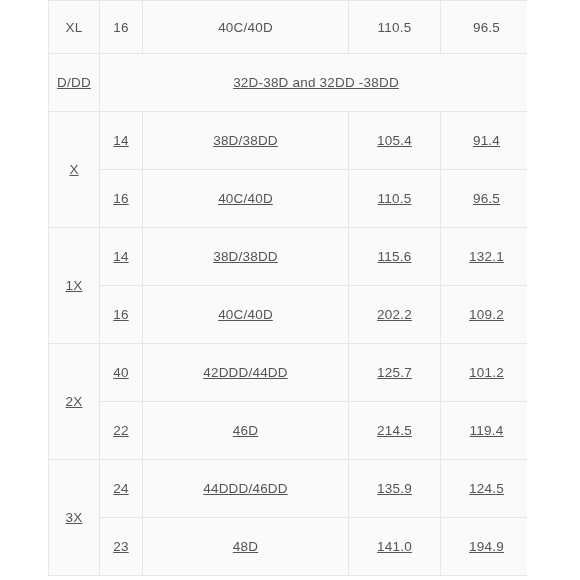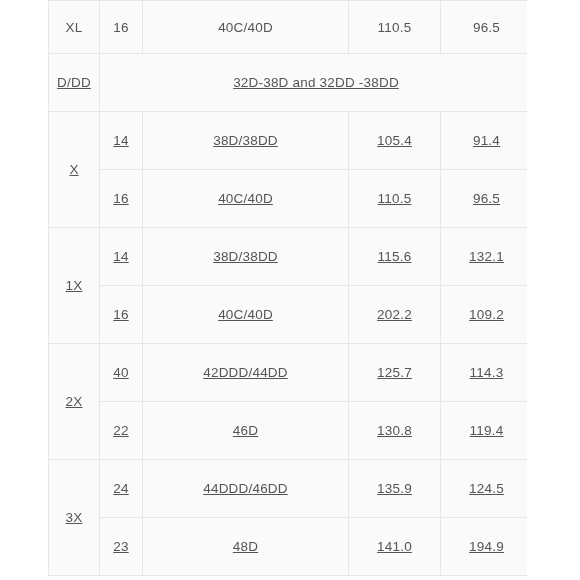--- a/index.html
+++ b/index.html
@@ -135,26 +135,26 @@
           <td class="bra-col">40C/40D</td>
           <td class="meas-col">202.2</td>
           <td class="meas-col">109.2</td>
         </tr>
 
         <tr class="tall-row">
           <td class="label-col" rowspan="2">2X</td>
           <td class="num-col">40</td>
           <td class="bra-col">42DDD/44DD</td>
           <td class="meas-col">125.7</td>
-          <td class="meas-col">114.3</td>
+          <td class="meas-col">101.2</td>
         </tr>
         <tr class="tall-row">
           <td class="num-col">22</td>
           <td class="bra-col">46D</td>
-          <td class="meas-col">130.8</td>
+          <td class="meas-col">214.5</td>
           <td class="meas-col">119.4</td>
         </tr>
 
         <tr class="tall-row">
           <td class="label-col" rowspan="2">3X</td>
           <td class="num-col">24</td>
           <td class="bra-col">44DDD/46DD</td>
           <td class="meas-col">135.9</td>
           <td class="meas-col">124.5</td>
         </tr>

